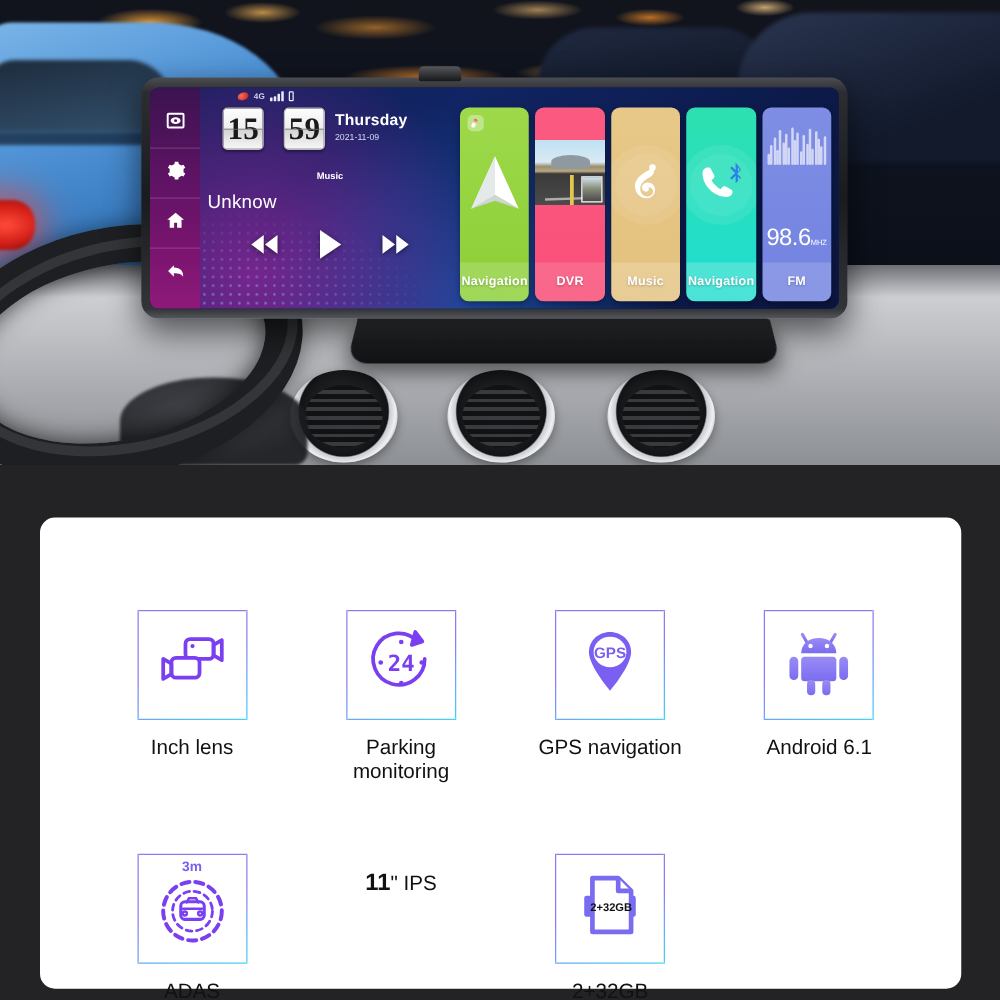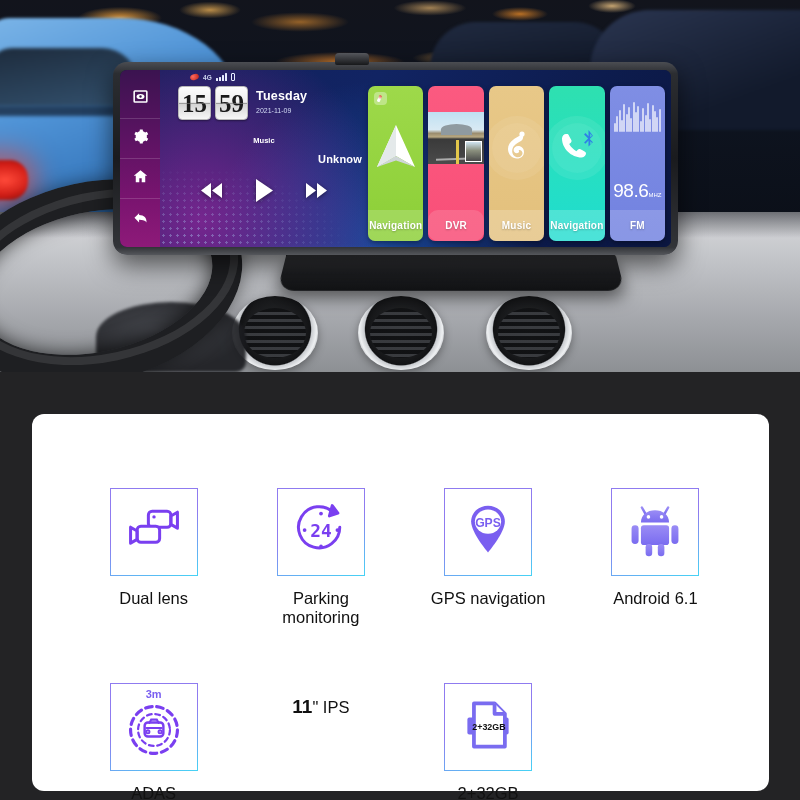--- a/index.html
+++ b/index.html
@@ -196,38 +196,38 @@
   .st-bars i:nth-child(1){height:3px} .st-bars i:nth-child(2){height:4.5px}
   .st-bars i:nth-child(3){height:6px} .st-bars i:nth-child(4){height:8px}
   .st-batt { width: 4px; height: 8px; border: 1px solid #e6ecff; border-radius: 1px; position: relative; }
   .st-batt:after { content:''; position:absolute; left:1px; right:1px; top:1px; bottom:4px; background:#e6ecff; }
 
   .content { position: relative; flex: 1; display: flex; z-index: 2; padding: 0 6px 6px 6px; gap: 6px; }
 
   
   .widget { width: 196px; position: relative; color: #fff; }
   .clockrow { display: flex; align-items: flex-start; gap: 8px; padding: 2px 0 0 12px; }
-  .flip { display: flex; gap: 4px; }
+  .flip { display: flex; gap: 16px; }
   .flip span {
     display: block; width: 33px; height: 34px;
     background: linear-gradient(180deg,#fdfdfd 0%,#efefef 47%,#d2d2d2 50%,#f7f7f7 100%);
     border: 1px solid #b9b9b9; border-radius: 4px;
     color: #1a1a1a; font-size: 25px; line-height: 33px; text-align: center;
     font-family: "Liberation Serif", serif; font-weight: 600;
     box-shadow: 0 1px 2px rgba(0,0,0,.4);
     position: relative;
   }
   .flip span:after {
     content:''; position:absolute; left:0; right:0; top:50%; height:1px; background: rgba(120,120,120,.6);
   }
   .dayblock { padding-top: 3px; }
   .dayname { font-size: 12.5px; font-weight: bold; letter-spacing: .2px; }
   .daydate { font-size: 7px; color: #d4dcf5; margin-top: 4px; }
   .mtitle { text-align: center; font-size: 7.5px; font-weight: bold; margin-top: 16px; }
-  .martist { text-align: right; font-size: 11px; font-weight: bold; margin-top: 8px; letter-spacing: .2px; }
+  .martist { text-align: left; font-size: 15px; font-weight: normal; margin-top: 8px; letter-spacing: .2px; }
   .mctrl { display: flex; align-items: center; justify-content: center; gap: 30px; margin-top: 13px; }
   .mctrl svg { fill: #fff; filter: drop-shadow(0 1px 2px rgba(0,0,0,.5)); }
 
   
   .tiles { flex: 1; display: flex; gap: 5px; align-items: stretch; padding-top: 2px; }
   .tile {
     flex: 1; border-radius: 7px; overflow: hidden; position: relative;
     display: flex; flex-direction: column;
     box-shadow: 0 2px 5px rgba(0,0,0,.35);
   }
@@ -237,21 +237,21 @@
     color: #fff; font-size: 10px; font-weight: bold; letter-spacing: .2px;
     text-shadow: 0 1px 2px rgba(0,0,0,.25);
   }
   .t-nav { background: linear-gradient(180deg,#9ed94a,#8ccf37); }
   .t-nav .label { background: rgba(255,255,255,.17); }
   .t-nav .pin { position: absolute; left: 6px; top: 6px; width: 13px; height: 13px;
      border-radius: 4px; background: rgba(255,255,255,.35); }
   .t-nav .pin:after { content:''; position:absolute; left:4px; top:3px; width:2.5px; height:7px;
      background: linear-gradient(180deg,#e64b3c,#fff 60%); border-radius:1px; transform: rotate(25deg); }
   .t-dvr { background: linear-gradient(180deg,#fb5a80,#f94f78); }
-  .t-dvr .label { background: rgba(255,255,255,.14); border-radius: 10px; }
+  .t-dvr .label { background: rgba(255,255,255,.14); }
   .road {
     position: absolute; left: 0; right: 0; top: 26px; height: 52px; overflow: hidden;
     background: linear-gradient(180deg,#bfe0f2 0%,#d9eaf4 34%, #9a8c6e 41%, #b9a982 48%, #3a3a3a 52%, #4b4b4b 100%);
   }
   .road .hill { position: absolute; left: 22%; top: 24%; width: 56%; height: 20%;
     background: #8f9aa0; border-radius: 50% 50% 0 0; }
   .road .lane { position: absolute; left: 49%; bottom: 0; width: 3px; height: 46%;
     background: #e3c74a; }
   .road .edge { position: absolute; left: 14%; bottom: 8%; width: 72%; height: 2px; background: rgba(255,255,255,.55); transform: rotate(-2deg); }
   .road .pip { position: absolute; right: 2px; bottom: 2px; width: 30%; height: 40%;
@@ -391,21 +391,21 @@
 
           <div class="content">
 
             <div class="widget">
               <div class="clockrow">
                 <div class="flip">
                   <span>15</span>
                   <span>59</span>
                 </div>
                 <div class="dayblock">
-                  <div class="dayname">Tuesday</div>
+                  <div class="dayname">Thursday</div>
                   <div class="daydate">2021-11-09</div>
                 </div>
               </div>
 
               <div class="mtitle">Music</div>
               <div class="martist">Unknow</div>
 
               <div class="mctrl">
                 <span>
                   <svg width="24" height="17" viewBox="0 0 24 17">
@@ -526,21 +526,21 @@
           <span>
             <svg viewBox="0 0 64 64" fill="none" stroke="#7a3ff0" stroke-width="3.2" stroke-linecap="round" stroke-linejoin="round">
               <rect x="26" y="12" width="24" height="17" rx="4"></rect>
               <path d="M50 17l7-4v17l-7-4z"></path>
               <circle cx="32" cy="18" r="1.8" fill="#7a3ff0" stroke="none"></circle>
               <rect x="14" y="28" width="24" height="17" rx="4" fill="#fff"></rect>
               <path d="M14 33L7 29v17l7-4z"></path>
             </svg>
           </span>
         </div>
-        <div class="flabel">Dual lens</div>
+        <div class="flabel">Inch lens</div>
       </div>
 
       <div class="feature">
         <div class="fbox">
           <span>
             <svg viewBox="0 0 64 64" fill="none" stroke="#7a3ff0" stroke-width="3.2" stroke-linecap="round">
               <path d="M46 14a22 22 0 1 0 6 15"></path>
               <path d="M44 6l6 8-9 3z" fill="#7a3ff0" stroke-linejoin="round"></path>
               <circle cx="32" cy="14.5" r="2" fill="#7a3ff0" stroke="none"></circle>
               <circle cx="32" cy="49.5" r="2" fill="#7a3ff0" stroke="none"></circle>

